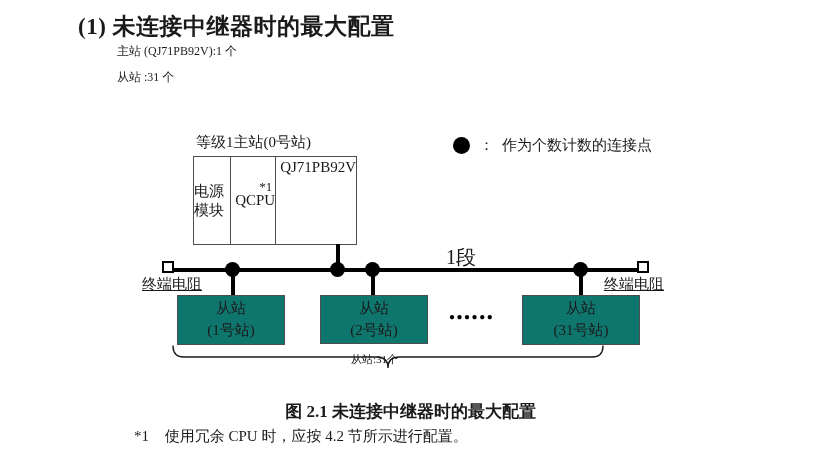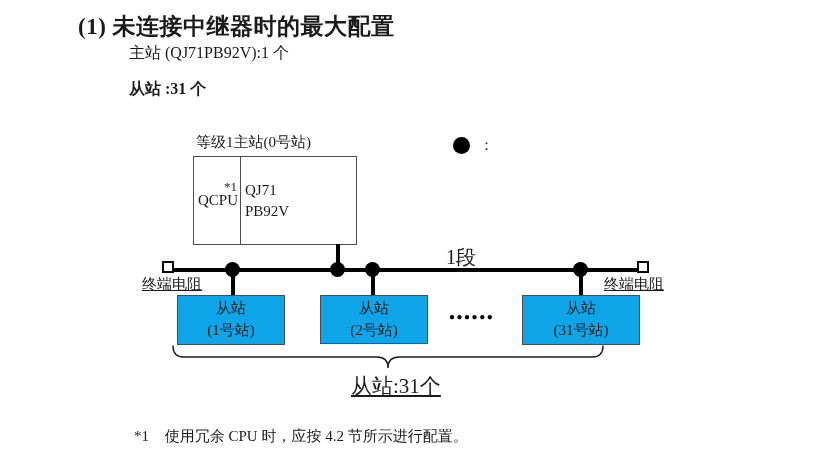--- a/index.html
+++ b/index.html
@@ -20,26 +20,25 @@
 
   .heading {
     left: 78px; top: 11px;
     font-size: 23px;
     font-weight: bold;
     letter-spacing: 0.5px;
     white-space: nowrap;
   }
   .subline {
     left: 117px;
-    font-size: 16px;
-    white-space: nowrap;
-    margin-left: 12px;
+    font-size: 12px;
+    white-space: nowrap;
   }
   .subline.l1 { top: 43px; }
-  .subline.l2 { top: 79px; font-weight: bold; }
+  .subline.l2 { top: 69px; }
 
   
   .master-label {
     left: 196px; top: 133px;
     font-size: 15px;
     white-space: nowrap;
     text-align: right;
   }
   .master-box {
     left: 193px; top: 156px;
@@ -52,21 +51,21 @@
   .master-cell {
     box-sizing: border-box;
     display: flex;
     align-items: center;
     justify-content: center;
     font-size: 15px;
     position: relative;
   }
   .cell-power { width: 72px; border-right: 1px solid #4d4d4d; }
   .cell-qcpu  { width: 47px; border-right: 1px solid #4d4d4d; justify-content: flex-start; padding-left: 4px; }
-  .cell-pb92v { flex: 1; flex-direction: column; align-items: flex-start; justify-content: center; padding-left: 4px; line-height: 1.35; text-align: center; }
+  .cell-pb92v { flex: 1; flex-direction: row; align-items: flex-start; justify-content: center; padding-left: 4px; line-height: 1.35; text-align: center; }
   .qcpu-sup {
     position: absolute;
     top: 22px; right: 3px;
     font-size: 13px;
   }
 
   
   .legend {
     left: 453px; top: 136px;
     font-size: 15px;
@@ -123,21 +122,21 @@
     background: #000000;
   }
   .drop-master { left: 336px; top: 244px; height: 26px; }
   .drop-s1 { left: 231px; top: 270px; height: 25px; }
   .drop-s2 { left: 371px; top: 270px; height: 25px; }
   .drop-s3 { left: 579px; top: 270px; height: 25px; }
 
   
   .slave-box {
     border: 1px solid #4d4d4d;
-    background: #0ea5e9;
+    background: #0f766e;
     box-sizing: border-box;
     display: flex;
     flex-direction: column;
     align-items: center;
     justify-content: center;
     font-size: 15px;
     line-height: 1.45;
     text-align: center;
   }
   .slave-1  { left: 177px; top: 295px; width: 108px; height: 50px; }
@@ -147,24 +146,23 @@
   .ellipsis {
     left: 449px; top: 311px;
     font-size: 10px;
     letter-spacing: 1.5px;
     white-space: nowrap;
     color: #000000;
   }
 
   .brace-svg { left: 170px; top: 343px; }
   .brace-label {
-    left: 351px; top: 372px;
-    font-size: 21px;
-    white-space: nowrap;
-    text-decoration: underline;
+    left: 351px; top: 352px;
+    font-size: 11px;
+    white-space: nowrap;
   }
 
   .caption {
     left: 0; top: 400px;
     width: 821px;
     text-align: center;
     font-size: 17px;
     font-weight: bold;
     white-space: nowrap;
   }
@@ -179,33 +177,35 @@
 <body>
 
 <div class="page">
 
   <div class="abs heading">(1) 未连接中继器时的最大配置</div>
   <div class="abs subline l1">主站 (QJ71PB92V):1 个</div>
   <div class="abs subline l2">从站 :31 个</div>
 
   <div class="abs master-label">等级1主站(0号站)</div>
   <div class="abs master-box">
+    <div class="master-cell cell-power">电源模块</div>
     <div class="master-cell cell-qcpu">
       <span>QCPU</span>
       <span class="qcpu-sup">*1</span>
     </div>
     <div class="master-cell cell-pb92v">
       <span>QJ71</span>
       <span>PB92V</span>
     </div>
   </div>
 
   <div class="abs legend">
     <span class="legend-dot"></span>
     <span class="legend-sep">：</span>
+    <span>作为个数计数的连接点</span>
   </div>
 
   <div class="abs bus-line"></div>
   <div class="abs segment-label">1段</div>
   <div class="abs terminator term-left"></div>
   <div class="abs terminator term-right"></div>
   <div class="abs term-label term-label-left">终端电阻</div>
   <div class="abs term-label term-label-right">终端电阻</div>
 
   <div class="abs conn-dot dot-1"></div>
@@ -231,18 +231,19 @@
     <span>(31号站)</span>
   </div>
 
   <div class="abs ellipsis">●●●●●●</div>
 
   <svg class="abs brace-svg" width="436" height="28" viewBox="0 0 436 28">
     <path d="M 3 3 Q 3 14 14 14 L 207 14 Q 218 14 218 25 Q 218 14 229 14 L 422 14 Q 433 14 433 3" fill="none" stroke="#1a1a1a" stroke-width="1.4" stroke-linecap="round"></path>
   </svg>
   <div class="abs brace-label">从站:31个</div>
 
+  <div class="abs caption">图 2.1 未连接中继器时的最大配置</div>
   <div class="abs footnote">
     <span class="fn-marker">*1</span>
     <span>使用冗余 CPU 时，应按 4.2 节所示进行配置。</span>
   </div>
 
 </div>
 
 </body></html>

